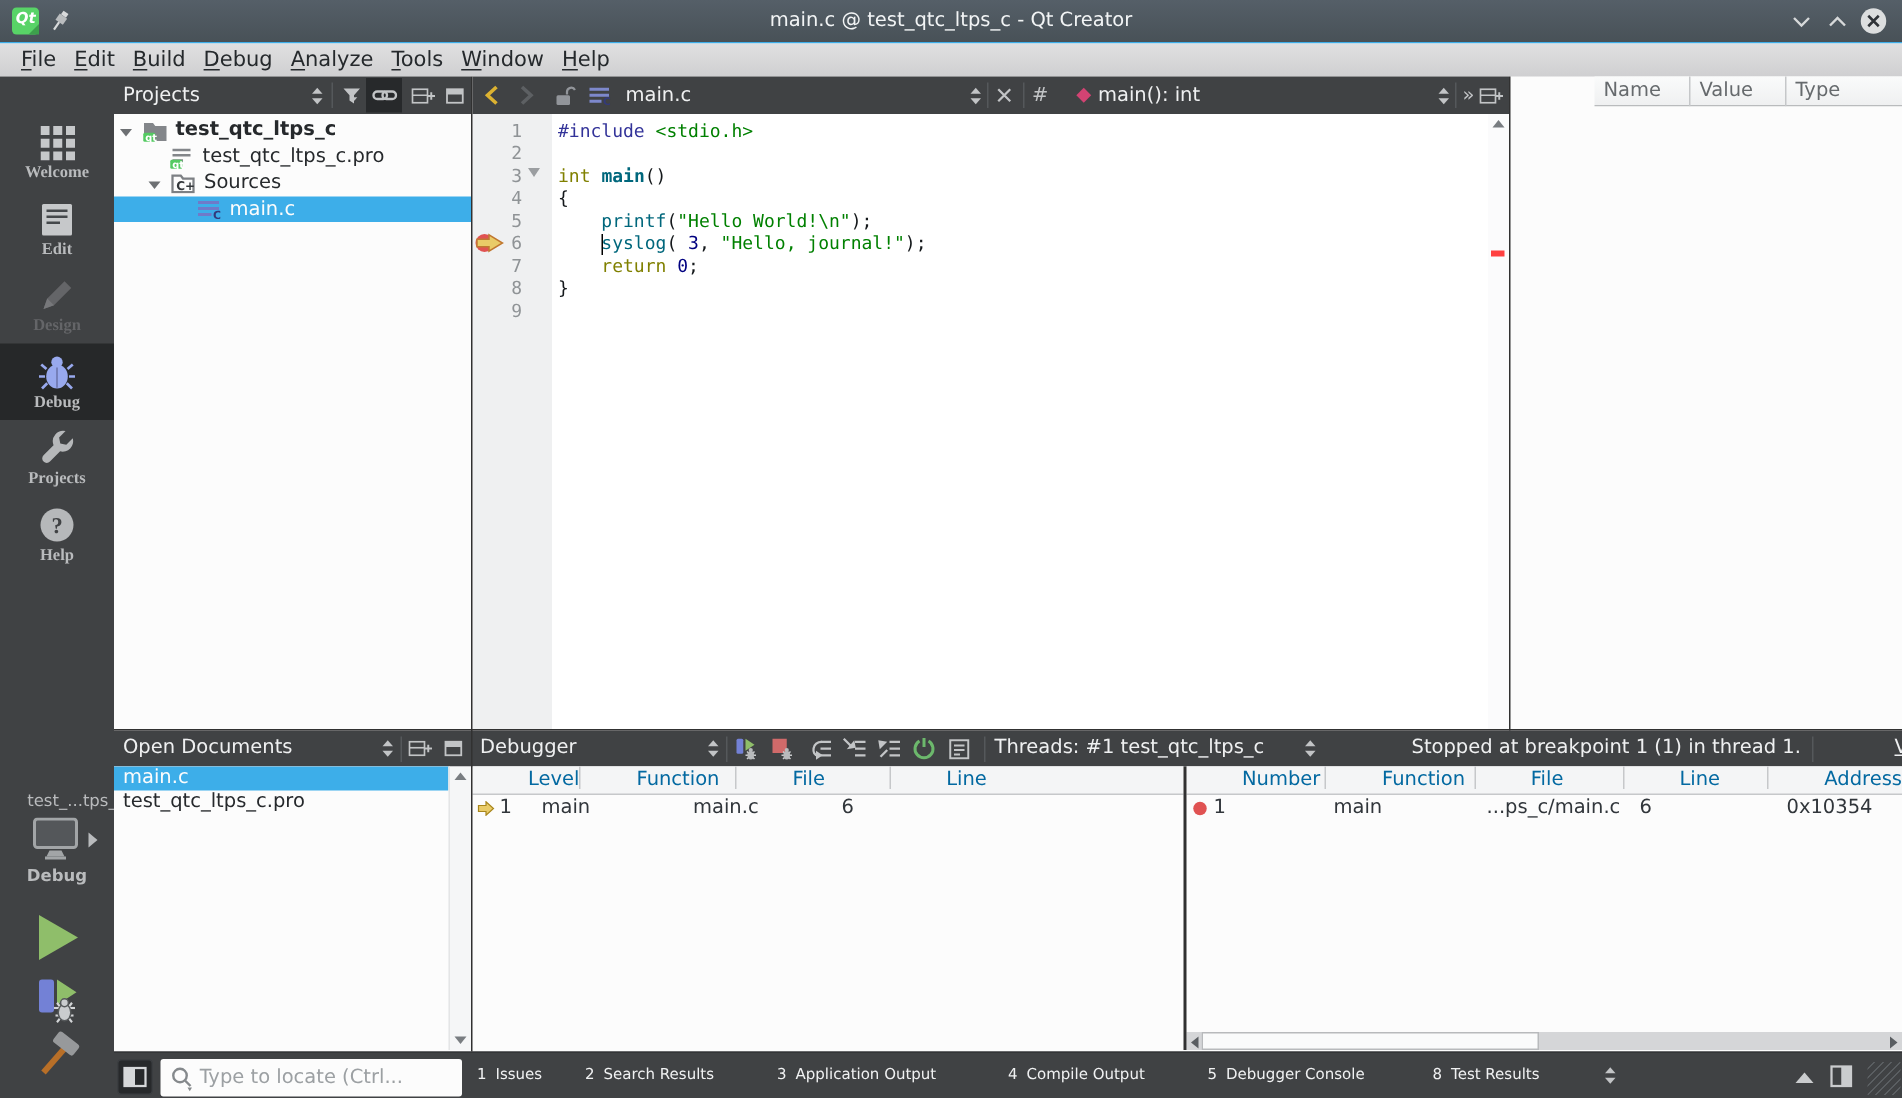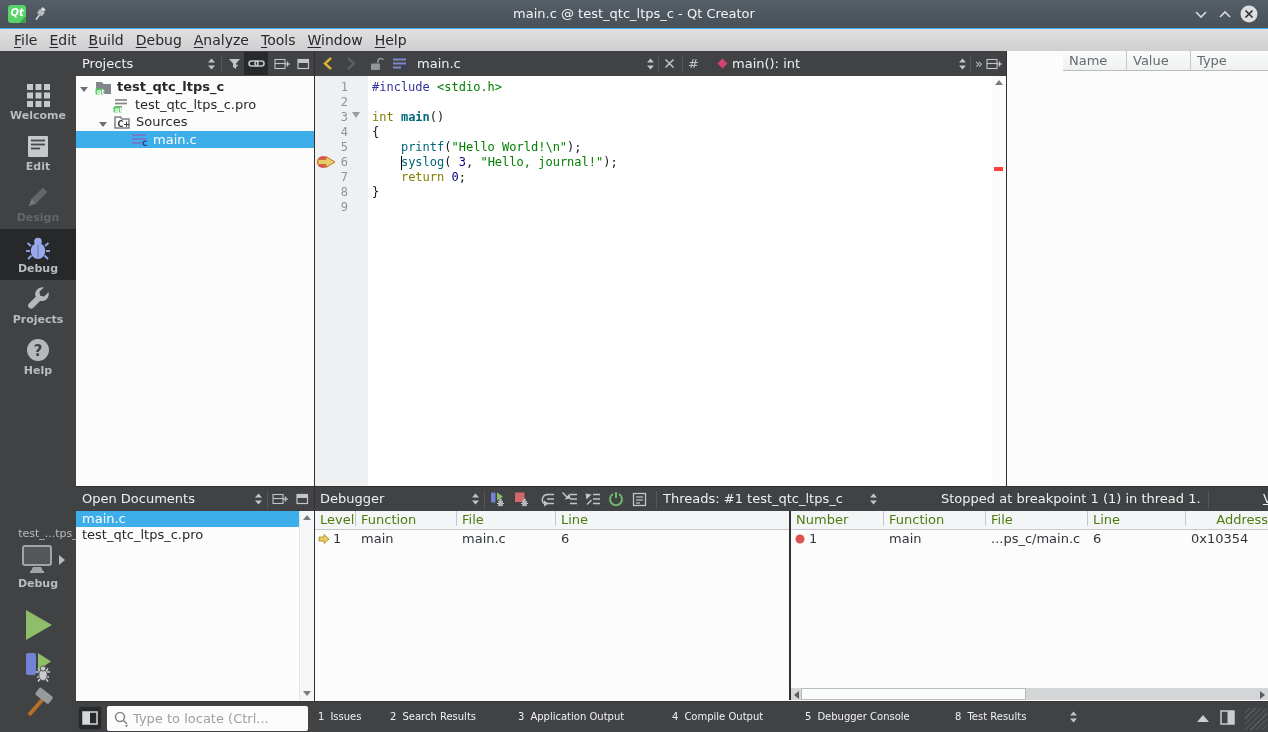--- a/index.html
+++ b/index.html
@@ -10,21 +10,21 @@
 #titlebar { position:absolute; left:0; top:0; width:1268px; height:28px; background:linear-gradient(#555f68,#485157); }
 #bluestrip { position:absolute; left:0; top:28px; width:1268px; height:1px; background:#3dade8; }
 #title-text { position:absolute; left:0; top:0; width:100%; height:28px; line-height:28px; text-align:center; color:#f2f4f5; font-size:13px; }
 .winctl { position:absolute; top:6px; width:16px; height:16px; }
 
 #menubar { position:absolute; left:0; top:29px; width:1268px; height:22px; background:linear-gradient(#e0e0e1,#cfcfd1); padding-left:8px; white-space:nowrap; }
 .menu-item { display:inline-block; padding:0 6px; line-height:22px; color:#25292c; font-size:14px; }
 .menu-item u { text-decoration:underline; text-underline-offset:2px; }
 
 #sidebar { position:absolute; left:0; top:51px; width:76px; height:681px; background:#404244; }
-.mode-item { position:relative; width:76px; height:51px; }
+.mode-item { position:relative; width:76px; height:51px;font-family:Liberation Serif, serif; }
 .mode-item.active { background:#262829; }
 .mode-icon { position:absolute; left:0; top:6px; width:76px; height:26px; display:flex; align-items:center; justify-content:center; }
 .mode-label { position:absolute; left:0; top:33px; width:76px; text-align:center; font-size:11px; font-weight:bold; color:#b9bbbd; }
 .mode-item.disabled .mode-label { color:#646568; }
 #sb-proj-label { position:absolute; left:13px; top:476px; width:76px; text-align:center; font-size:11px; color:#b9bbbd; }
 #sb-kit { position:absolute; left:0; top:494px; width:76px; height:46px; }
 #sb-kit-label { position:absolute; left:0; top:32px; width:76px; text-align:center; font-size:11px; font-weight:bold; color:#b9bbbd; }
 .sb-btn { position:absolute; left:22px; width:34px; height:34px; }
 
 .dark-header { position:absolute; background:#404244; color:#eff0f1; }
@@ -56,21 +56,21 @@
 .watch-col { position:absolute; top:0; height:20px; line-height:19px; font-size:13px; color:#666a6d; padding-left:6px; border-right:1px solid #c5c7c9; }
 #watch-body { position:absolute; left:1007px; top:71px; width:261px; height:415px; background:#fcfcfc; }
 
 #od-list { position:absolute; left:76px; top:511px; width:223px; height:189px; background:#fcfcfc; }
 .od-row { height:16px; line-height:16px; font-size:13px; color:#26292c; padding-left:6px; }
 .od-row.selected { background:#3daee9; color:#fcfcfc; }
 #od-scroll { position:absolute; left:299px; top:511px; width:15px; height:189px; background:#f5f6f7; border-left:1px solid #e4e5e6; }
 
 .tbl { position:absolute; top:511px; background:#fcfcfc; }
 .tbl-header { display:flex; height:19px; background:#f4f5f6; border-bottom:1px solid #c6c8ca; }
-.tbl-hcell { height:15px; line-height:18px; font-size:13px; color:#4d7c0f; padding-left:5px; border-right:1px solid #c6c8ca; }
+.tbl-hcell { height:15px; line-height:18px; font-size:13px; color:#0369a1; padding-left:5px; border-right:1px solid #c6c8ca;margin-left:32px; }
 .tbl-row { display:flex; height:17px; }
 .tbl-cell { height:17px; line-height:17px; font-size:13px; color:#31363b; padding-left:5px; position:relative; }
 
 #bp-hscroll { position:absolute; left:791px; top:688px; width:477px; height:12px; background:#d5d6d8; }
 #bp-slider { position:absolute; left:10px; top:0; width:225px; height:12px; background:#fafbfb; border:1px solid #b8babc; }
 .harrow { position:absolute; top:3px; width:0; height:0; border-top:4px solid transparent; border-bottom:4px solid transparent; }
 
 #statusbar { position:absolute; left:76px; top:701px; width:1192px; height:31px; background:#404244; border-top:1px solid #333537; }
 #sb-toggle { position:absolute; left:2px; top:4px; width:24px; height:24px; background:#27292b; border:1px solid #3a3d40; border-radius:3px; }
 #locator { position:absolute; left:31px; top:4px; width:201px; height:25px; background:#fcfcfc; border-radius:2px; }

